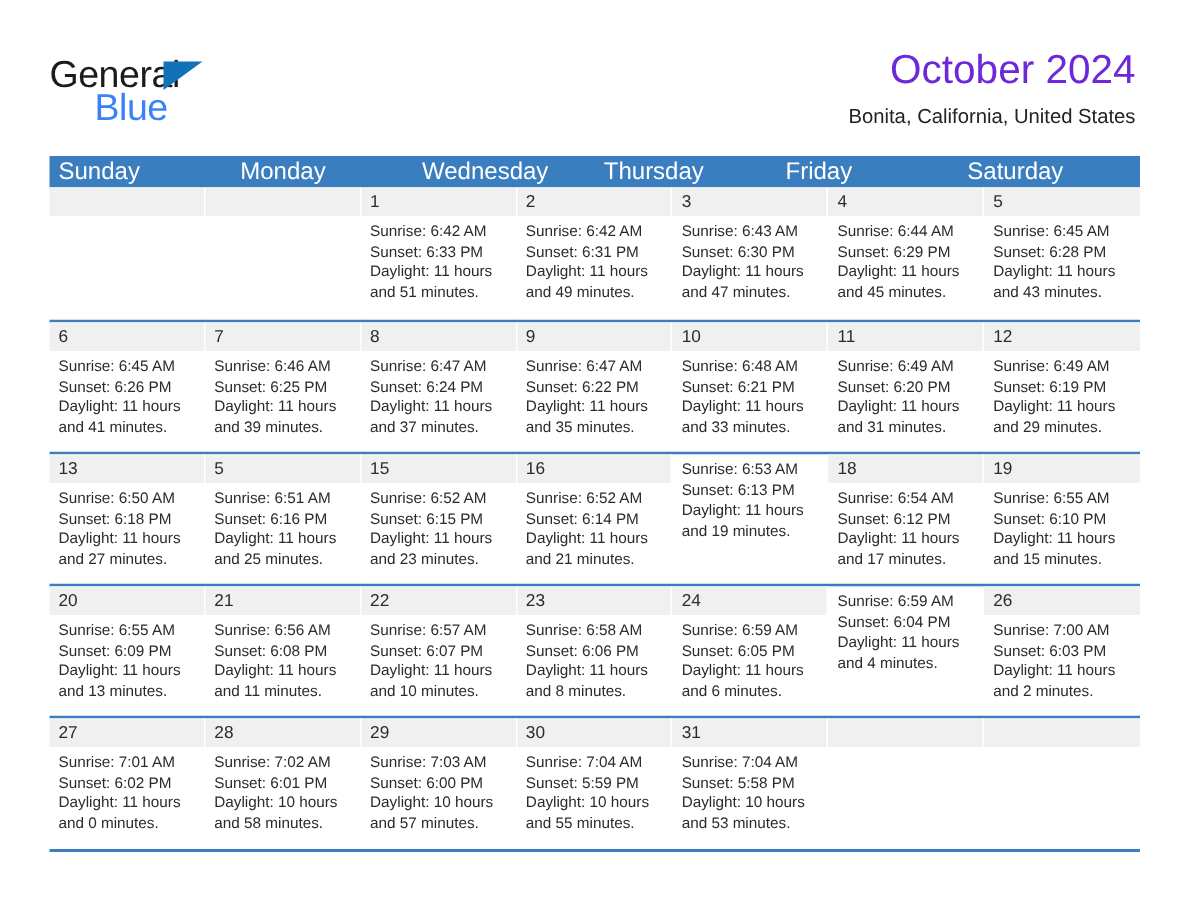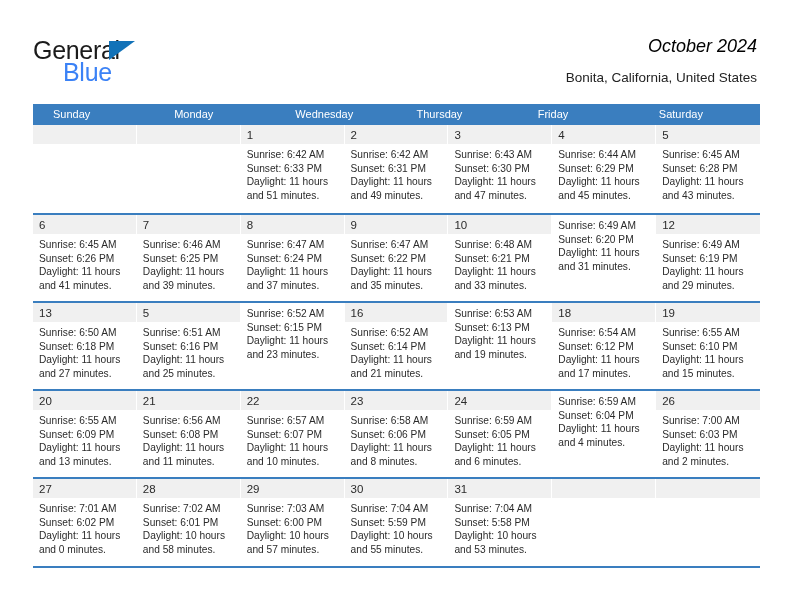--- a/index.html
+++ b/index.html
@@ -64,25 +64,24 @@
     font-family: "Liberation Sans", sans-serif;
   }
 
   .title-block {
     position: absolute;
     right: 35px;
     top: 30px;
     text-align: right;
   }
   .cal-title {
-    font-size: 18px;
-    color: #000000;
+    font-size: 27px;
+    color: #6d28d9;
     line-height: 32px;
     white-space: nowrap;
-    font-style: italic;
   }
   .cal-subtitle {
     font-size: 13.5px;
     color: #232323;
     line-height: 18px;
     margin-top: 7px;
     white-space: nowrap;
   }
 
   
@@ -93,26 +92,25 @@
     width: 727px;
   }
   .dow-row {
     display: flex;
     background: #3a7ebf;
     height: 21px;
   }
   .dow {
     flex: 1 1 0;
     color: #ffffff;
-    font-size: 11px;
+    font-size: 16px;
     line-height: 21px;
     padding-left: 6px;
     box-sizing: border-box;
     white-space: nowrap;
-    margin-left: 14px;
   }
   .week {
     display: flex;
     border-top: 2px solid #3a7ebf;
     height: 88px;
     box-sizing: border-box;
   }
   .week:first-of-type {
     border-top: none;
   }
@@ -281,20 +279,21 @@
           <div class="cell">
             <div class="daynum-strip"><span class="daynum">10</span></div>
             <div class="cell-body">
               <div class="evline">Sunrise: 6:48 AM</div>
               <div class="evline">Sunset: 6:21 PM</div>
               <div class="evline">Daylight: 11 hours</div>
               <div class="evline">and 33 minutes.</div>
             </div>
           </div>
           <div class="cell">
+            <div class="daynum-strip"><span class="daynum">11</span></div>
             <div class="cell-body">
               <div class="evline">Sunrise: 6:49 AM</div>
               <div class="evline">Sunset: 6:20 PM</div>
               <div class="evline">Daylight: 11 hours</div>
               <div class="evline">and 31 minutes.</div>
             </div>
           </div>
           <div class="cell">
             <div class="daynum-strip"><span class="daynum">12</span></div>
             <div class="cell-body">
@@ -318,20 +317,21 @@
           <div class="cell">
             <div class="daynum-strip"><span class="daynum">5</span></div>
             <div class="cell-body">
               <div class="evline">Sunrise: 6:51 AM</div>
               <div class="evline">Sunset: 6:16 PM</div>
               <div class="evline">Daylight: 11 hours</div>
               <div class="evline">and 25 minutes.</div>
             </div>
           </div>
           <div class="cell">
+            <div class="daynum-strip"><span class="daynum">15</span></div>
             <div class="cell-body">
               <div class="evline">Sunrise: 6:52 AM</div>
               <div class="evline">Sunset: 6:15 PM</div>
               <div class="evline">Daylight: 11 hours</div>
               <div class="evline">and 23 minutes.</div>
             </div>
           </div>
           <div class="cell">
             <div class="daynum-strip"><span class="daynum">16</span></div>
             <div class="cell-body">

